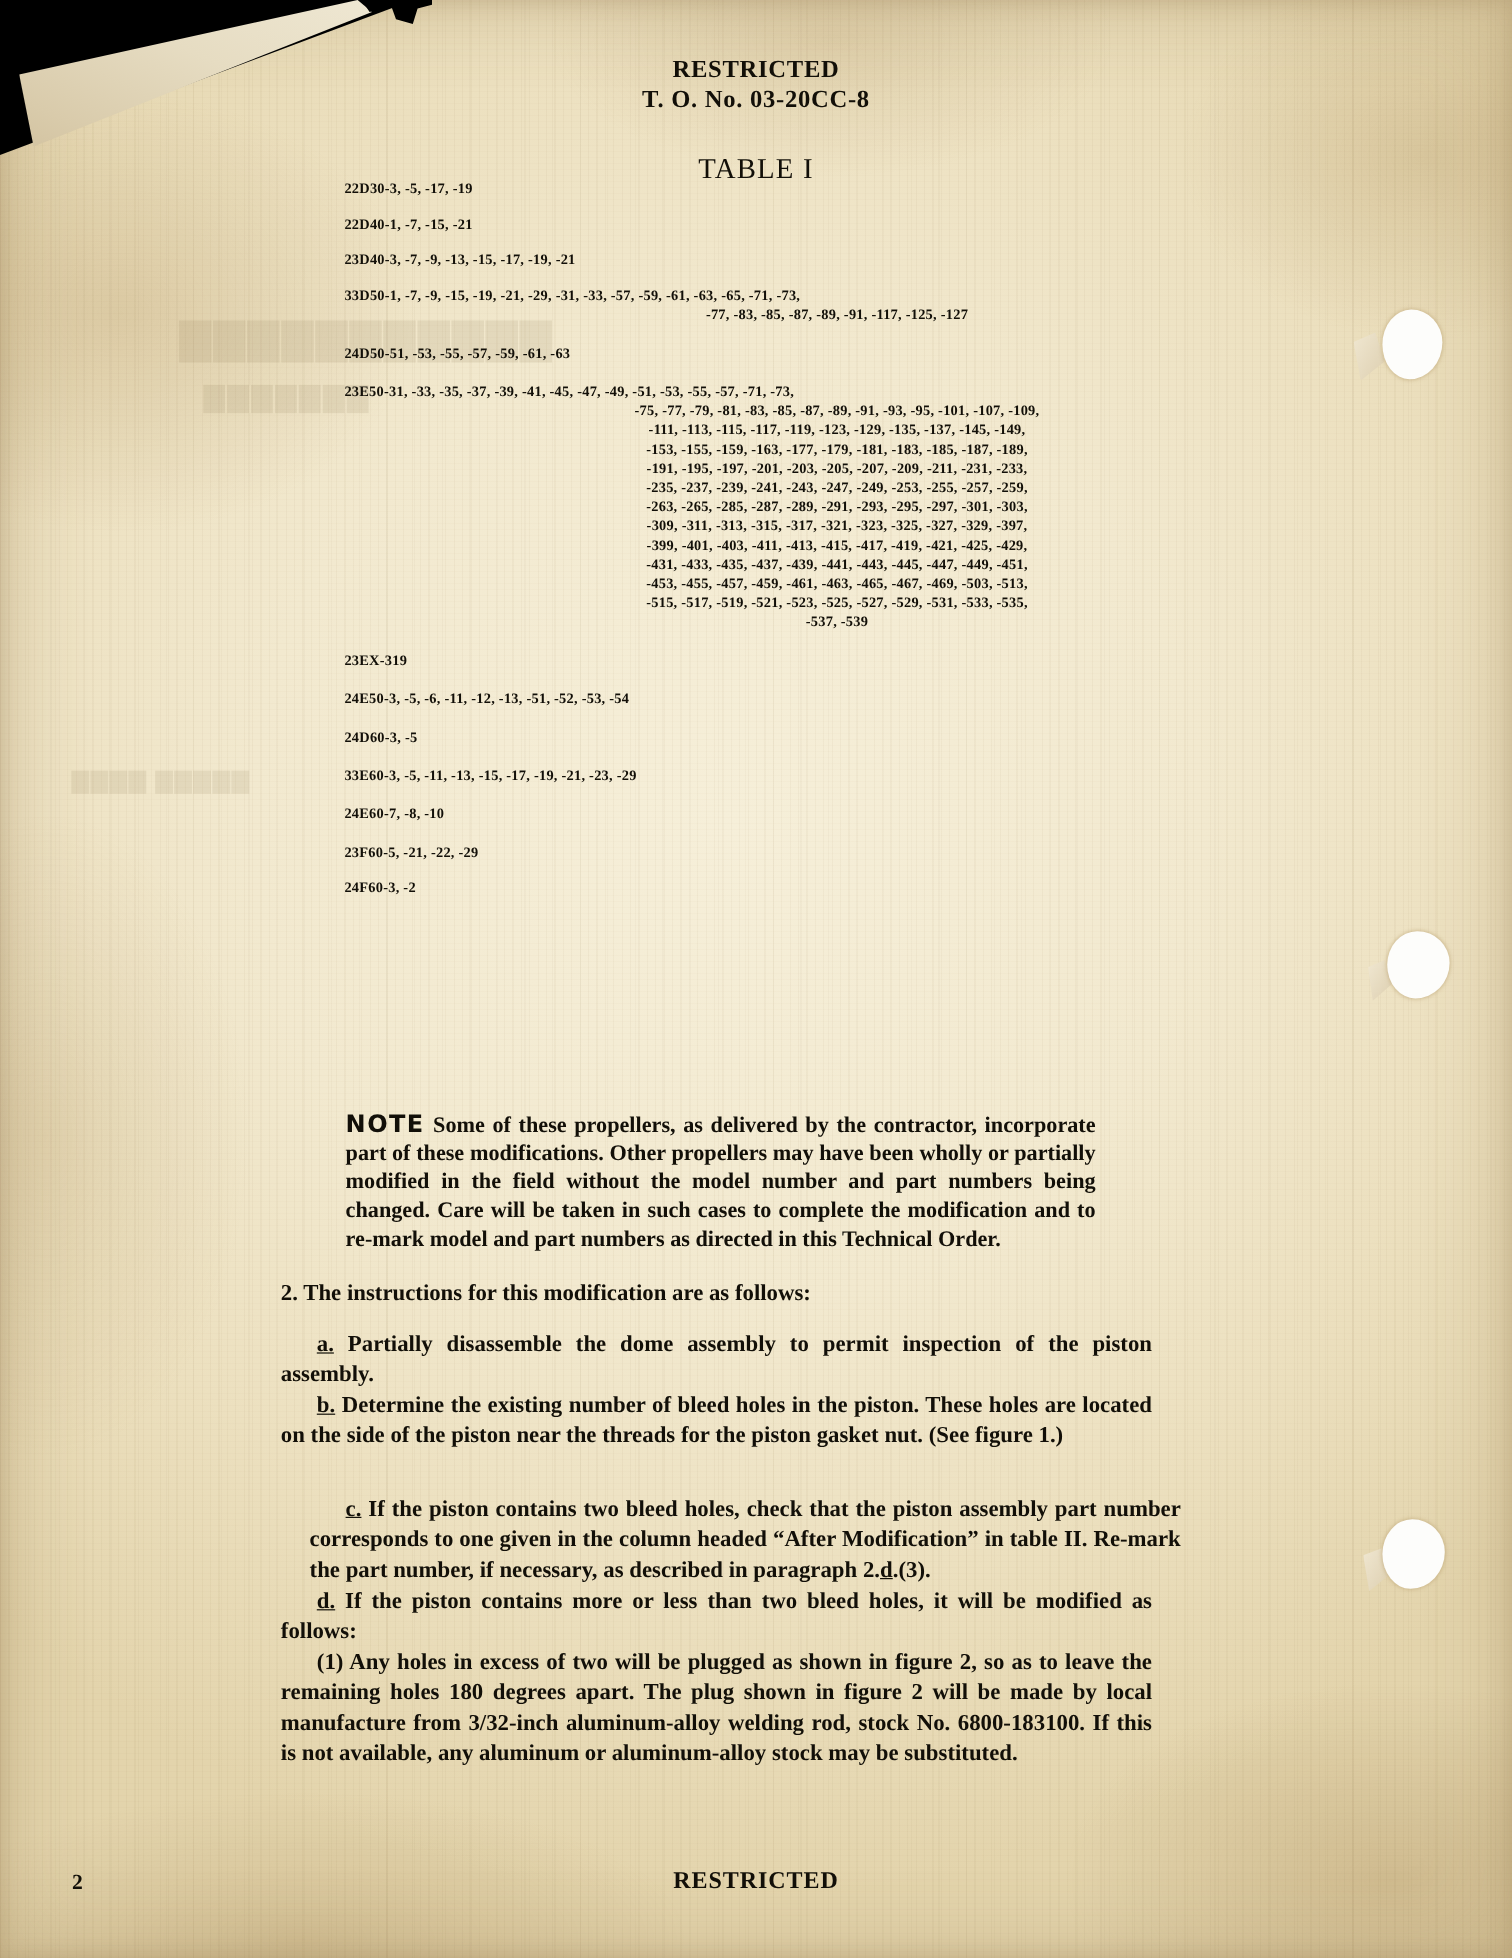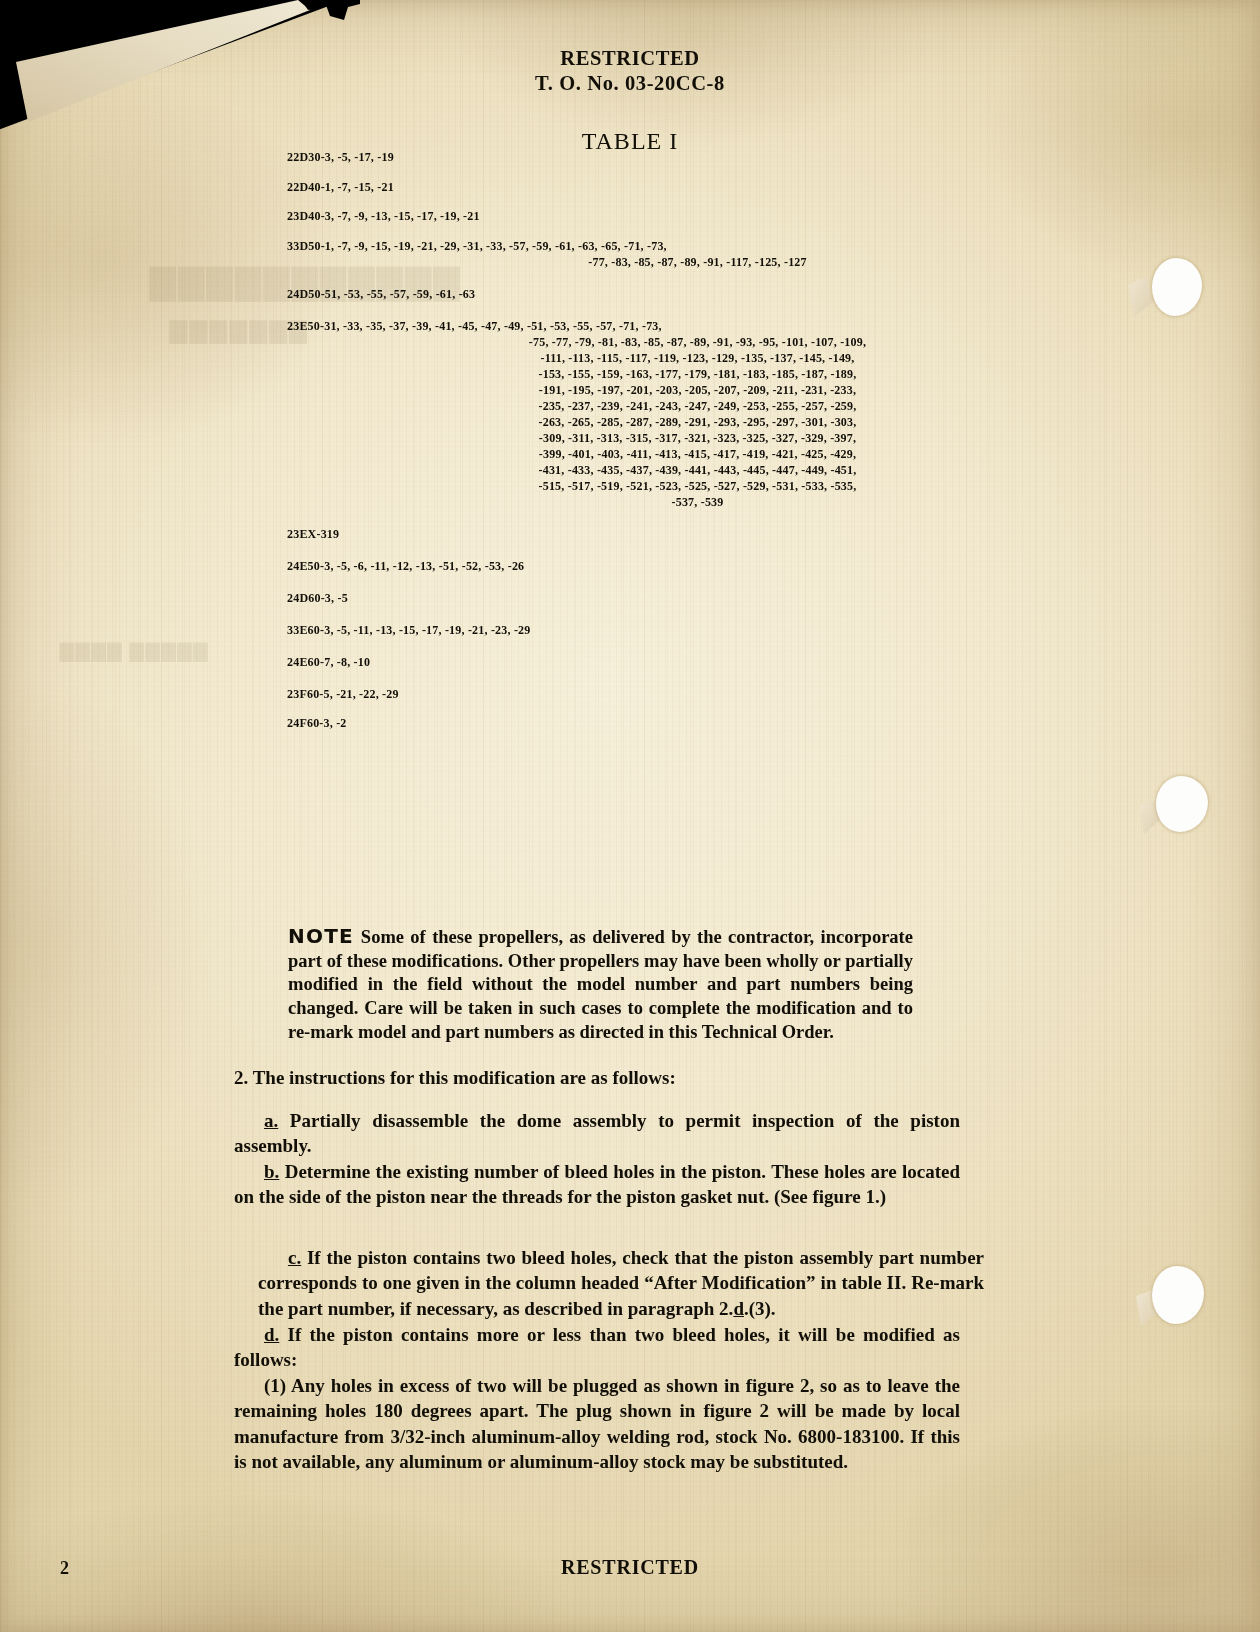--- a/index.html
+++ b/index.html
@@ -254,30 +254,31 @@
         <span>23E50-31, -33, -35, -37, -39, -41, -45, -47, -49, -51, -53, -55, -57, -71, -73,</span>
         <span class="cont">-75, -77, -79, -81, -83, -85, -87, -89, -91, -93, -95, -101, -107, -109,</span>
         <span class="cont">-111, -113, -115, -117, -119, -123, -129, -135, -137, -145, -149,</span>
         <span class="cont">-153, -155, -159, -163, -177, -179, -181, -183, -185, -187, -189,</span>
         <span class="cont">-191, -195, -197, -201, -203, -205, -207, -209, -211, -231, -233,</span>
         <span class="cont">-235, -237, -239, -241, -243, -247, -249, -253, -255, -257, -259,</span>
         <span class="cont">-263, -265, -285, -287, -289, -291, -293, -295, -297, -301, -303,</span>
         <span class="cont">-309, -311, -313, -315, -317, -321, -323, -325, -327, -329, -397,</span>
         <span class="cont">-399, -401, -403, -411, -413, -415, -417, -419, -421, -425, -429,</span>
         <span class="cont">-431, -433, -435, -437, -439, -441, -443, -445, -447, -449, -451,</span>
+        <span class="cont">-453, -455, -457, -459, -461, -463, -465, -467, -469, -503, -513,</span>
         <span class="cont">-515, -517, -519, -521, -523, -525, -527, -529, -531, -533, -535,</span>
         <span class="cont">-537, -539</span>
       </div>
 
       <div class="model-entry wide">
         <span>23EX-319</span>
       </div>
 
       <div class="model-entry wide">
-        <span>24E50-3, -5, -6, -11, -12, -13, -51, -52, -53, -26</span>
+        <span>24E50-3, -5, -6, -11, -12, -13, -51, -52, -53, -54</span>
       </div>
 
       <div class="model-entry wide">
         <span>24D60-3, -5</span>
       </div>
 
       <div class="model-entry wide">
         <span>33E60-3, -5, -11, -13, -15, -17, -19, -21, -23, -29</span>
       </div>
 

